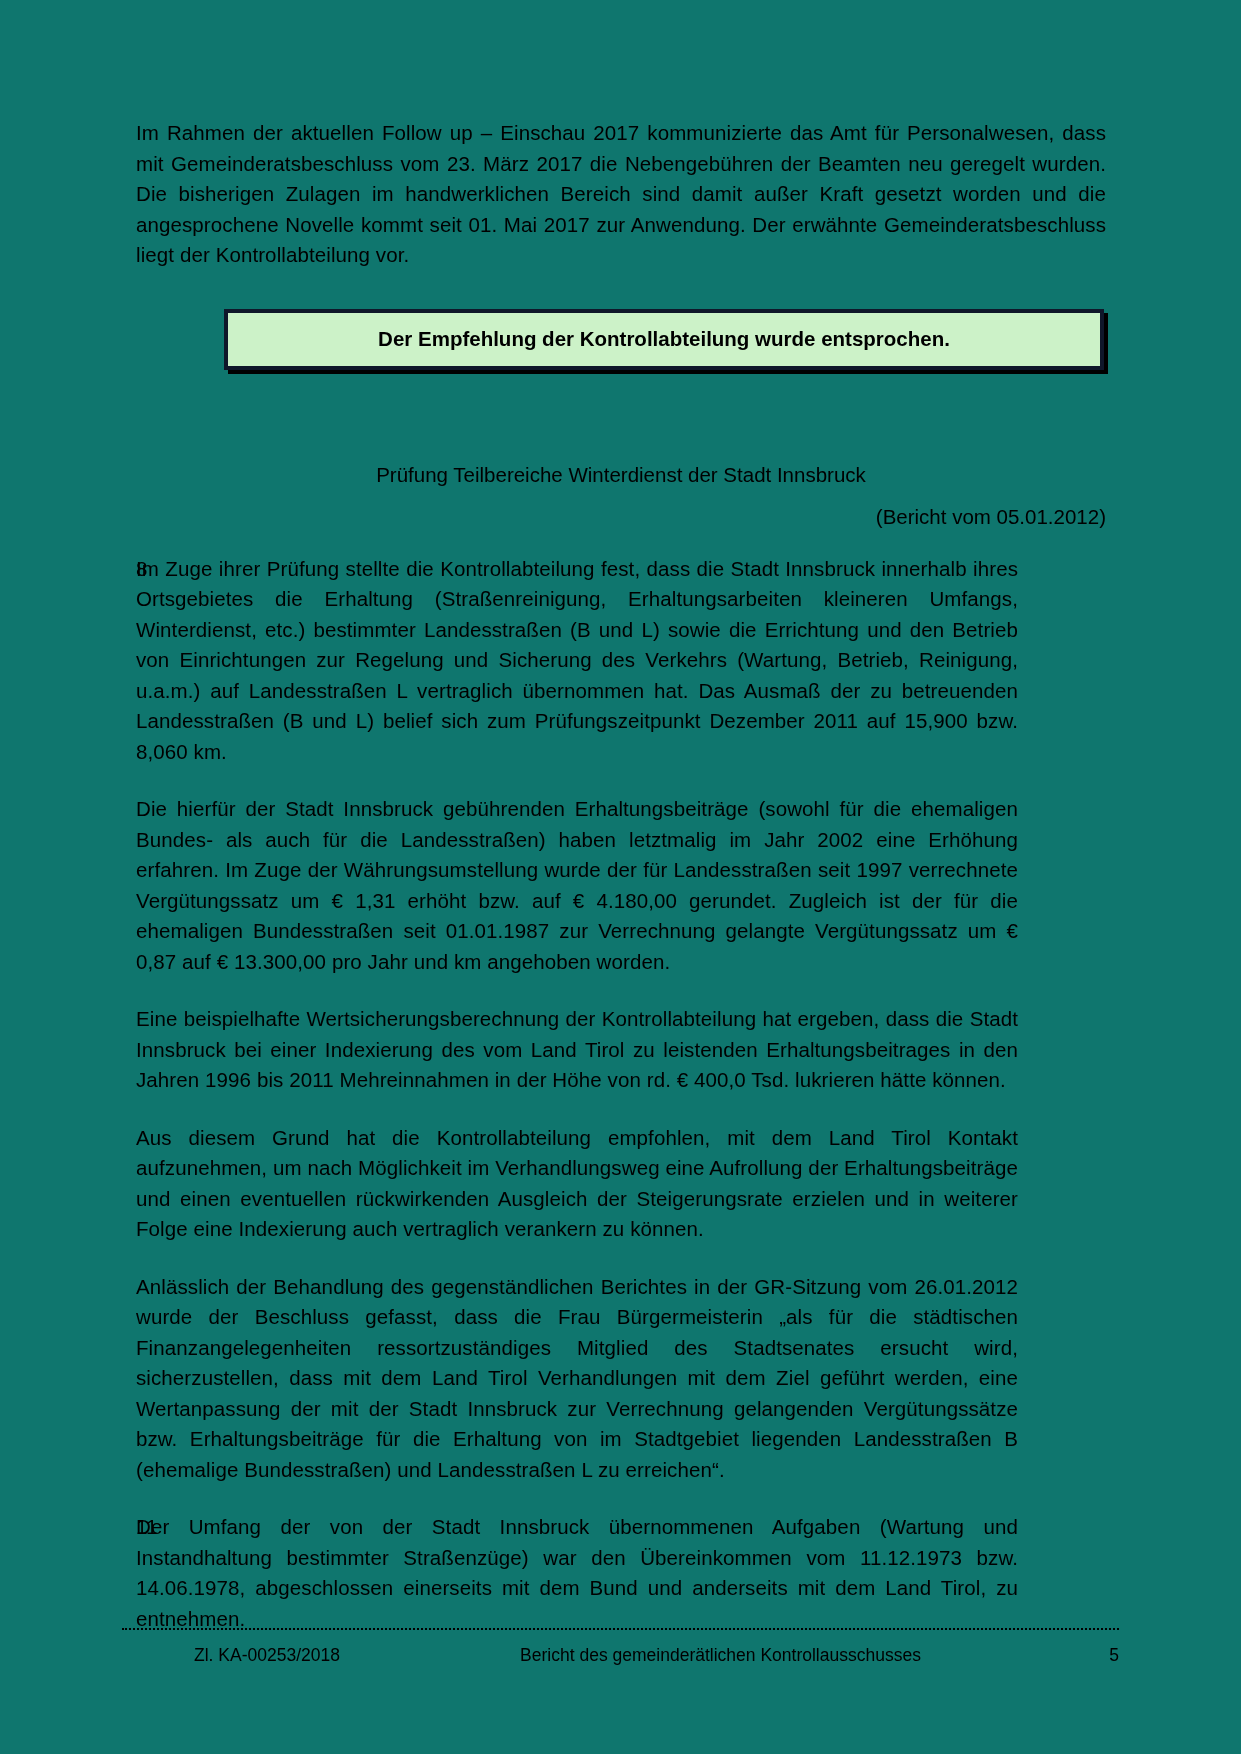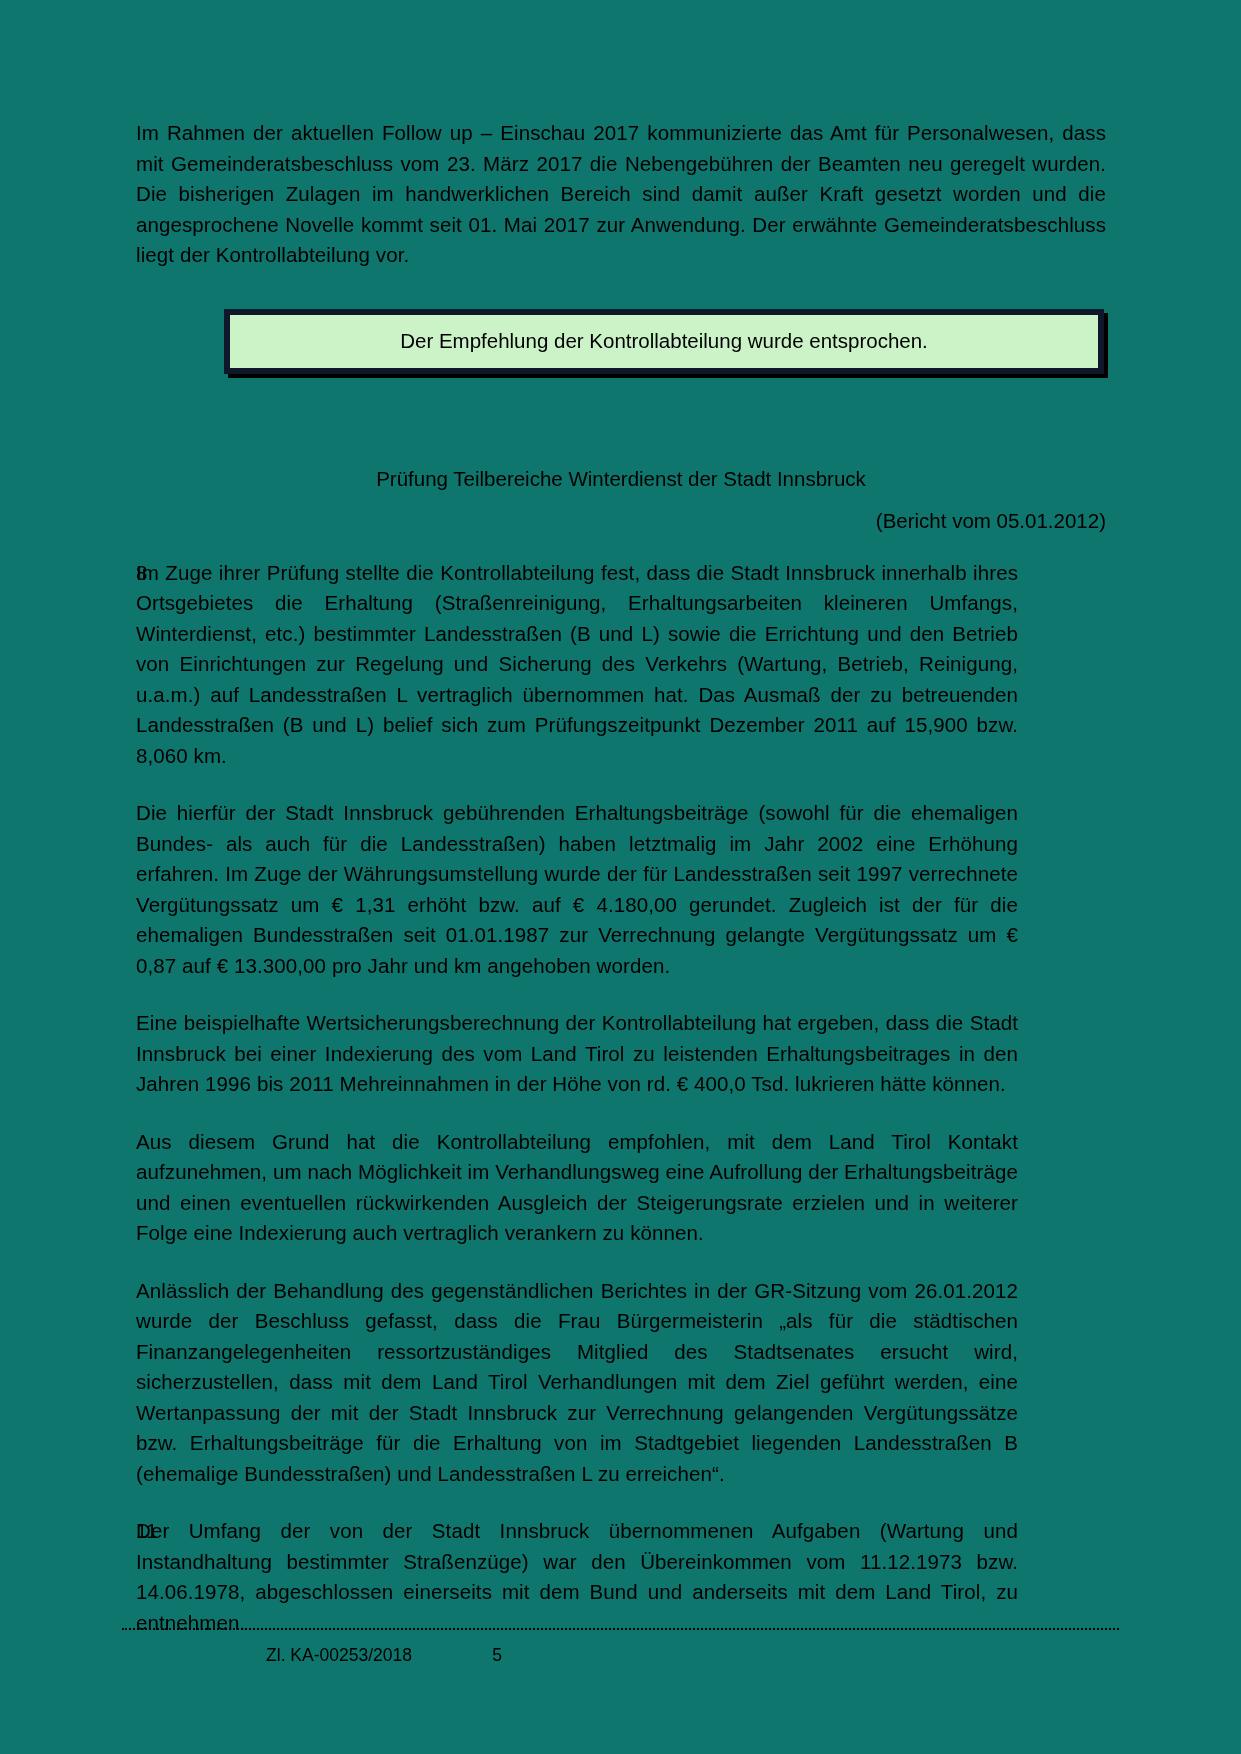--- a/index.html
+++ b/index.html
@@ -47,27 +47,28 @@
     top: 0;
     width: 60px;
     font-size: 20.5px;
     line-height: 30.5px;
     text-align: left;
   }
   .callout {
     margin: 38px 0 0 88px;
     width: 880px;
     box-sizing: border-box;
-    border: 6px solid #0f172a;
+    border: 4px solid #0f172a;
     background: #ccf2c8;
     padding: 12px 10px 13px 10px;
     text-align: center;
     font-size: 20.5px;
     line-height: 28px;
     box-shadow: 4px 4px 0 0 #000000;
+    font-weight: bold;
   }
   .section-heading {
     margin-top: 90px;
     text-align: center;
     font-size: 20.5px;
     line-height: 30px;
   }
   .section-sub {
     margin-top: 12px;
     text-align: right;
@@ -89,21 +90,21 @@
     margin-bottom: 14px;
   }
   .footer-row {
     display: flex;
     align-items: baseline;
     font-size: 17.5px;
     line-height: 22px;
   }
   .footer-left {
     width: 290px;
-    text-align: right;
+    text-align: center;
   }
   .footer-center {
     flex: 1;
     text-align: center;
   }
   .footer-right {
     width: 90px;
     text-align: right;
   }
   .quote {
@@ -159,17 +160,18 @@
       <div class="marginal-num">11</div>
       <p class="body-text indent">Der Umfang der von der Stadt Innsbruck übernommenen Aufgaben (Wartung und Instandhaltung bestimmter Straßenzüge) war den Übereinkommen vom 11.12.1973 bzw. 14.06.1978, abgeschlossen einerseits mit dem Bund und anderseits mit dem Land Tirol, zu entnehmen.</p>
     </div>
 
   </div>
 
   <div class="footer">
     <div class="footer-rule"></div>
     <div class="footer-row">
       <div class="footer-left">Zl. KA-00253/2018</div>
+      <div class="footer-center">Bericht des gemeinderätlichen Kontrollausschusses</div>
       <div class="footer-right">5</div>
     </div>
   </div>
 
 </div>
 
 </body></html>

